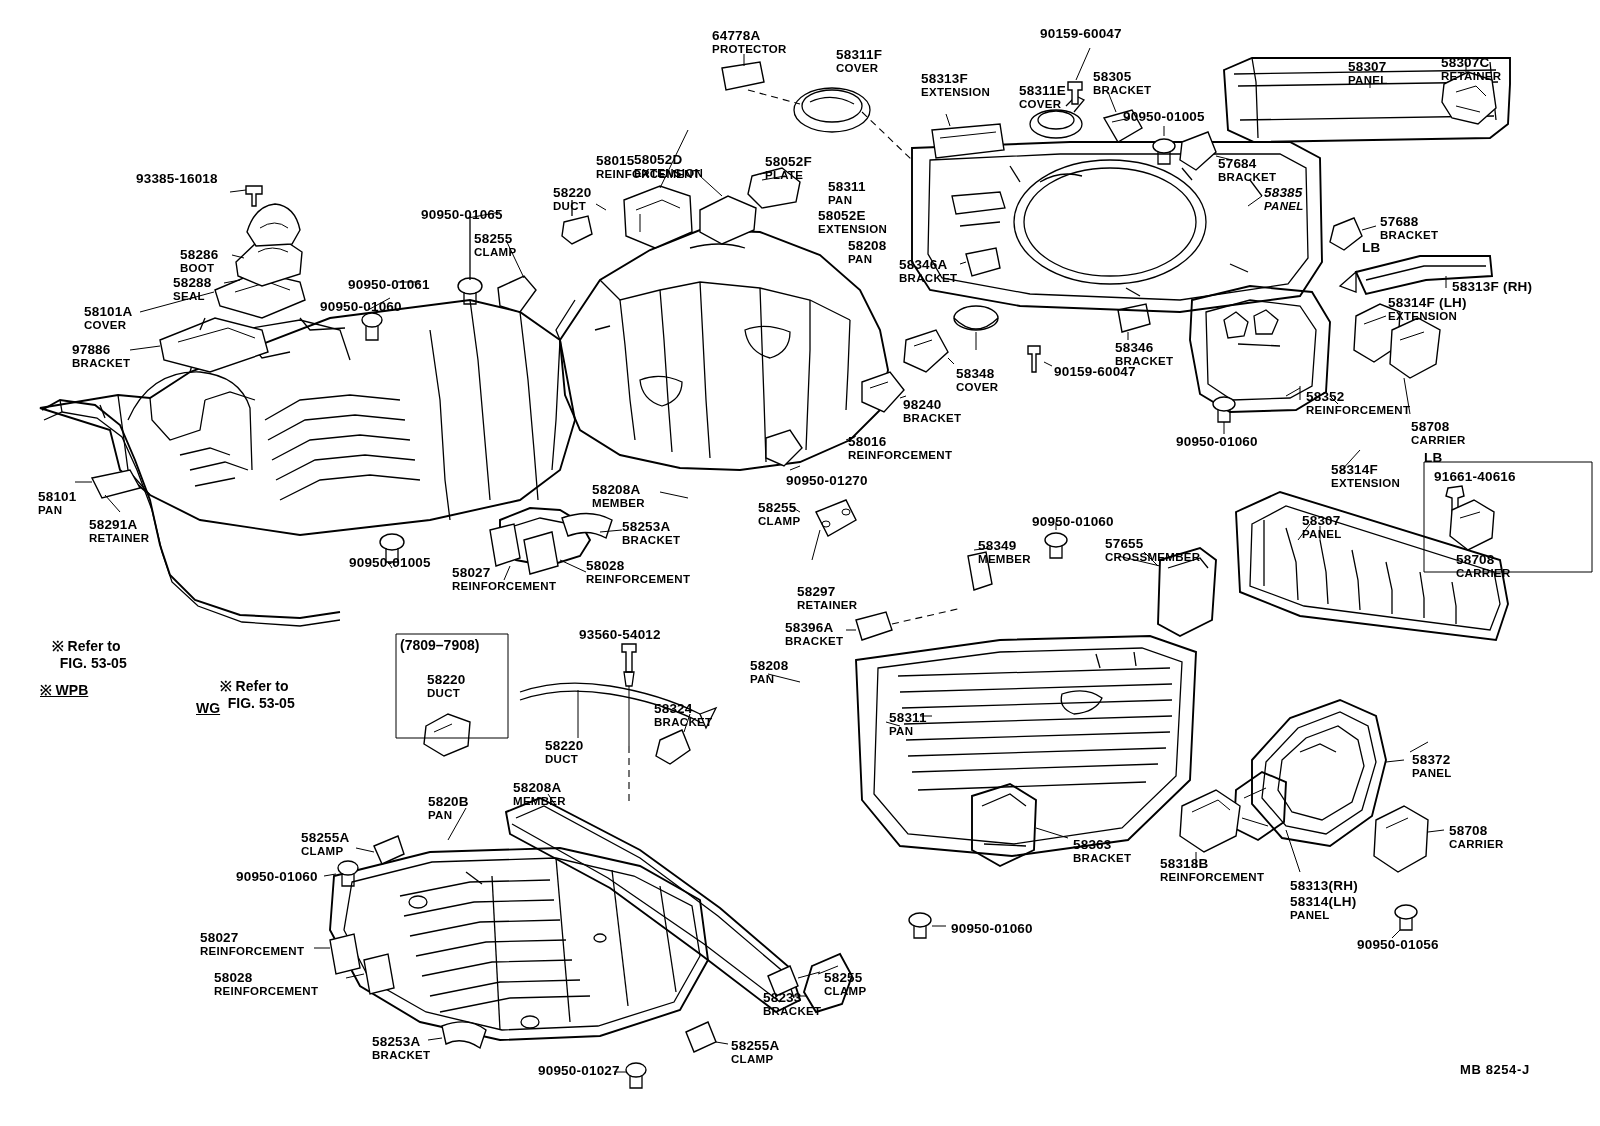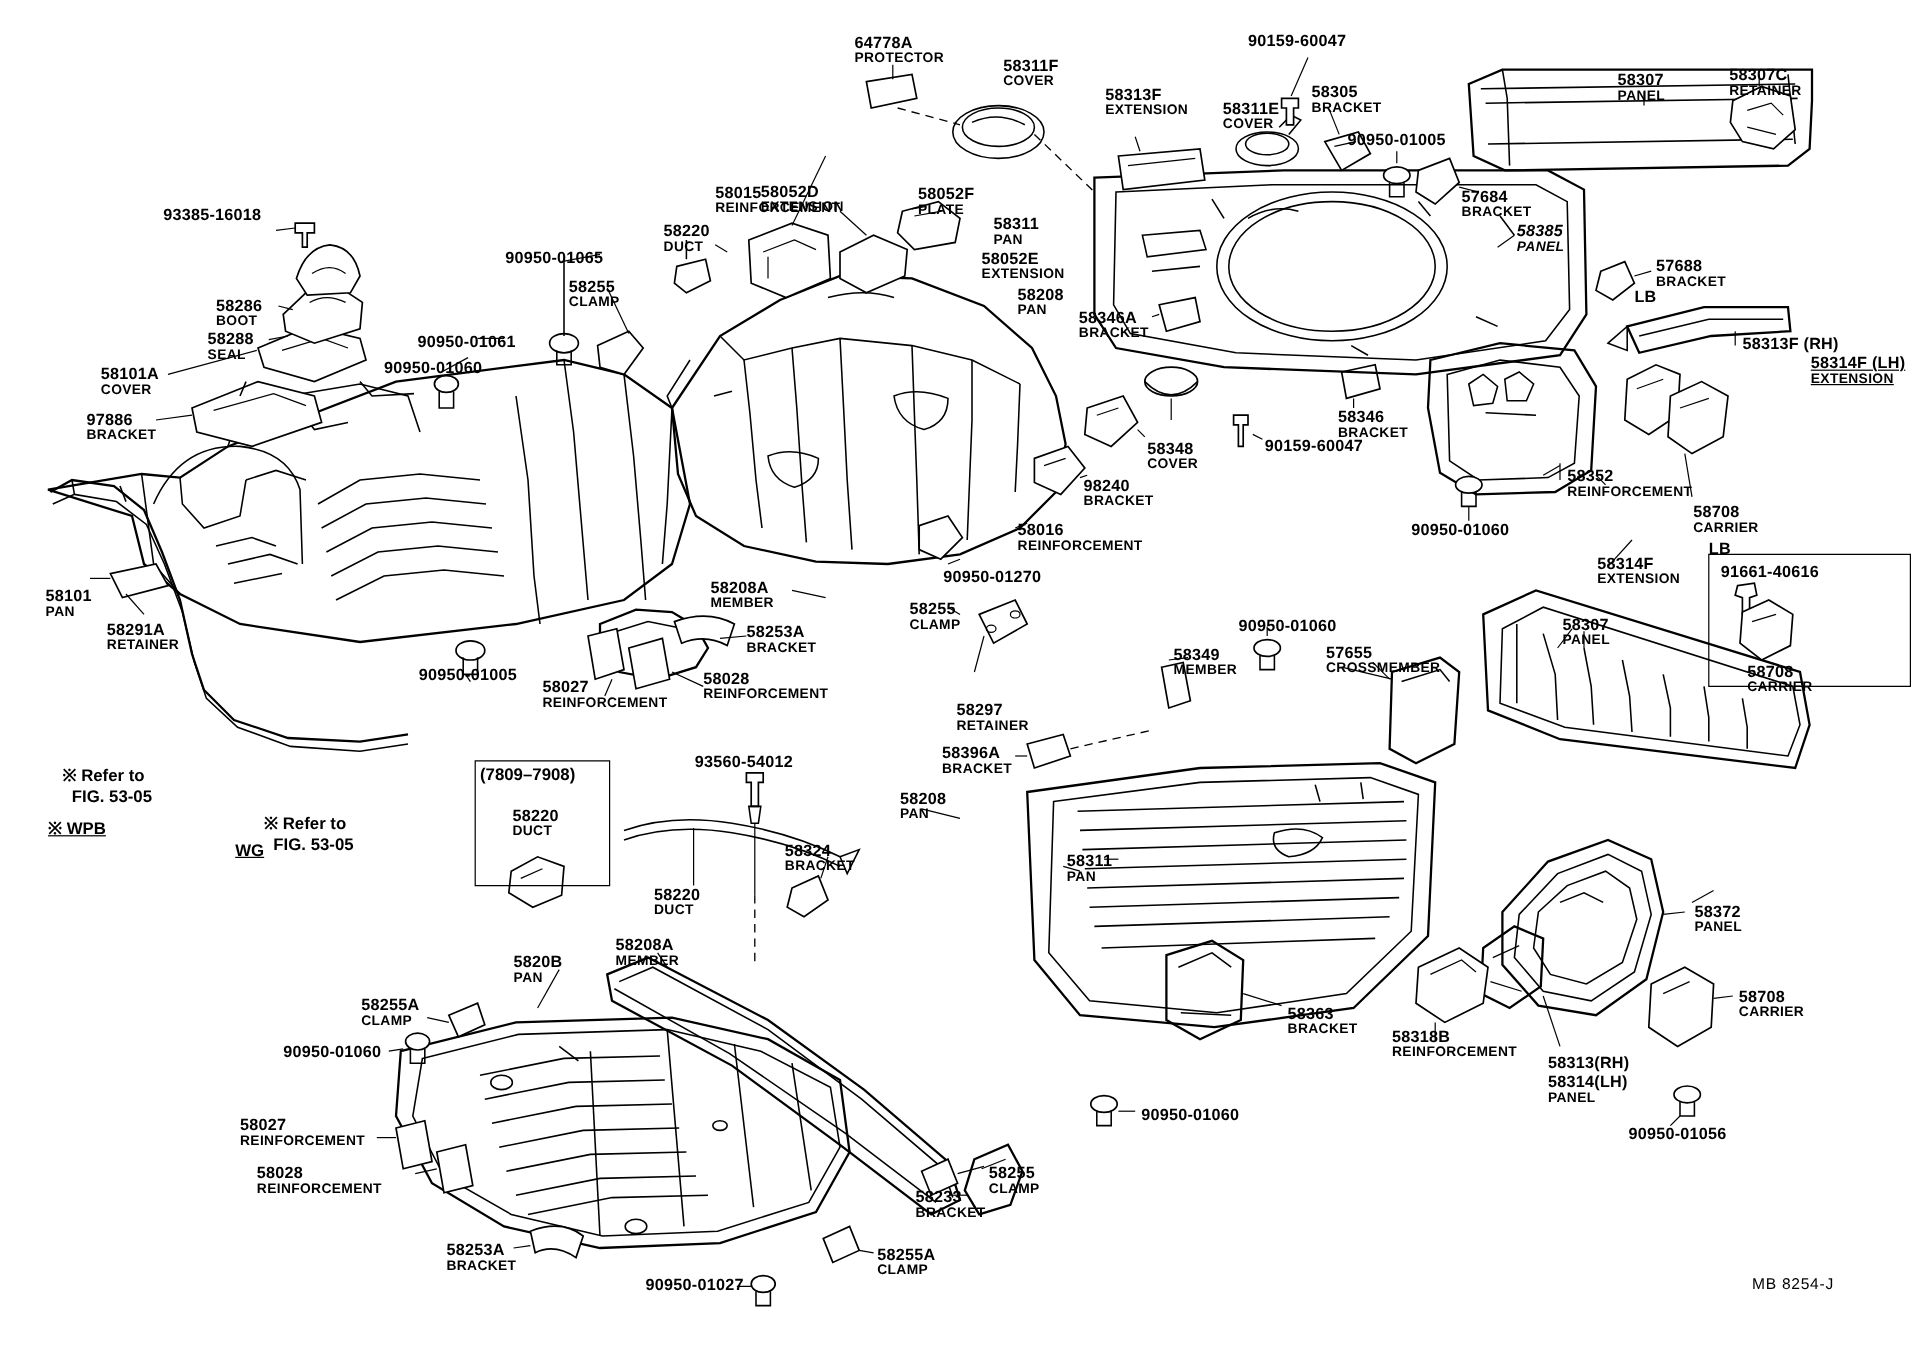--- a/index.html
+++ b/index.html
@@ -43,21 +43,21 @@
     line-height: 17px;
     font-weight: 700;
     white-space: pre;
   }
   .note.ul {
     text-decoration: underline;
   }
   .footer {
     position: absolute;
     font-size: 13px;
-    font-weight: 400;
+    font-weight: 700;
     letter-spacing: 0.6px;
   }
   svg#art {
     position: absolute;
     left: 0; top: 0;
     width: 1600px;
     height: 1126px;
   }
   svg#art * { vector-effect: non-scaling-stroke; }
   .ln { stroke: #000; fill: none; stroke-width: 1.3; }
@@ -482,21 +482,21 @@
       <div class="lbl" style="left: 1040px; top: 27px;"><span class="num">90159-60047</span></div>
       <div class="lbl" style="left: 1093px; top: 70px;"><span class="num">58305</span><span class="sub">BRACKET</span></div>
       <div class="lbl" style="left: 1123px; top: 110px;"><span class="num">90950-01005</span></div>
       <div class="lbl" style="left: 1218px; top: 157px;"><span class="num">57684</span><span class="sub">BRACKET</span></div>
       <div class="lbl" style="left: 1264px; top: 186px; font-style: italic;"><span class="num">58385</span><span class="sub">PANEL</span></div>
       <div class="lbl" style="left: 1348px; top: 60px;"><span class="num">58307</span><span class="sub">PANEL</span></div>
       <div class="lbl" style="left: 1441px; top: 56px;"><span class="num">58307C</span><span class="sub">RETAINER</span></div>
       <div class="lbl" style="left: 1380px; top: 215px;"><span class="num">57688</span><span class="sub">BRACKET</span></div>
       <div class="lbl" style="left: 1362px; top: 241px;"><span class="num">LB</span></div>
       <div class="lbl" style="left: 1452px; top: 280px;"><span class="num">58313F (RH)</span></div>
-      <div class="lbl" style="left: 1509px; top: 296px; text-decoration: underline;"><span class="num">58314F (LH)</span><span class="sub">EXTENSION</span></div>
+      <div class="lbl" style="left: 1388px; top: 296px;"><span class="num">58314F (LH)</span><span class="sub">EXTENSION</span></div>
       <div class="lbl" style="left: 828px; top: 180px;"><span class="num">58311</span><span class="sub">PAN</span></div>
       <div class="lbl" style="left: 818px; top: 209px;"><span class="num">58052E</span><span class="sub">EXTENSION</span></div>
       <div class="lbl" style="left: 848px; top: 239px;"><span class="num">58208</span><span class="sub">PAN</span></div>
       <div class="lbl" style="left: 899px; top: 258px;"><span class="num">58346A</span><span class="sub">BRACKET</span></div>
       <div class="lbl" style="left: 1115px; top: 341px;"><span class="num">58346</span><span class="sub">BRACKET</span></div>
       <div class="lbl" style="left: 1054px; top: 365px;"><span class="num">90159-60047</span></div>
       <div class="lbl" style="left: 956px; top: 367px;"><span class="num">58348</span><span class="sub">COVER</span></div>
       <div class="lbl" style="left: 903px; top: 398px;"><span class="num">98240</span><span class="sub">BRACKET</span></div>
       <div class="lbl" style="left: 848px; top: 435px;"><span class="num">58016</span><span class="sub">REINFORCEMENT</span></div>
       <div class="lbl" style="left: 786px; top: 474px;"><span class="num">90950-01270</span></div>

